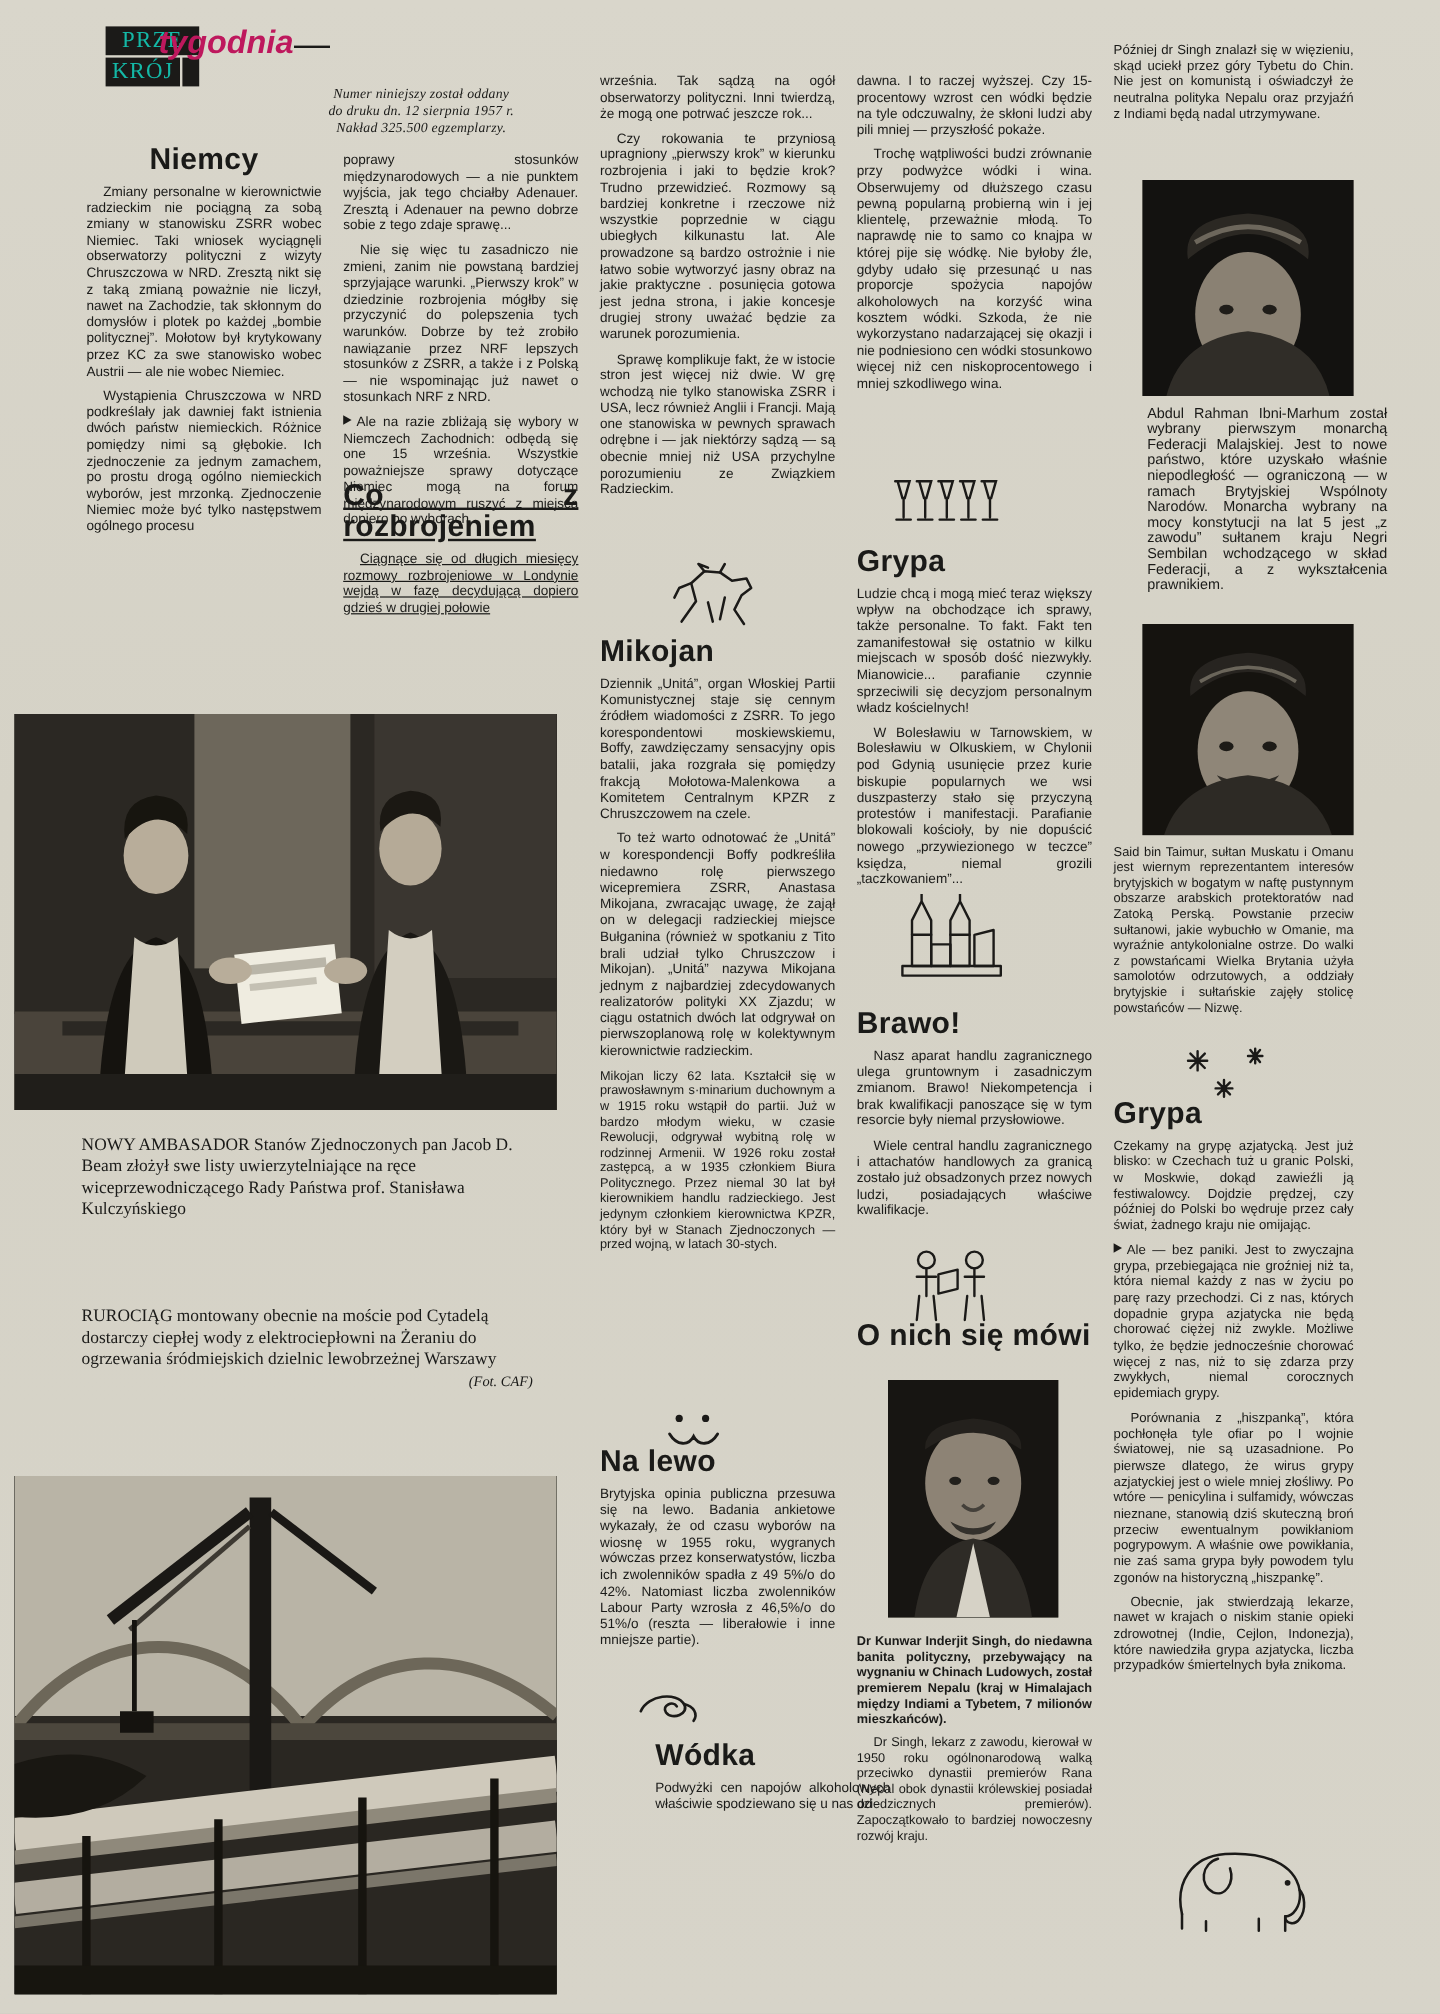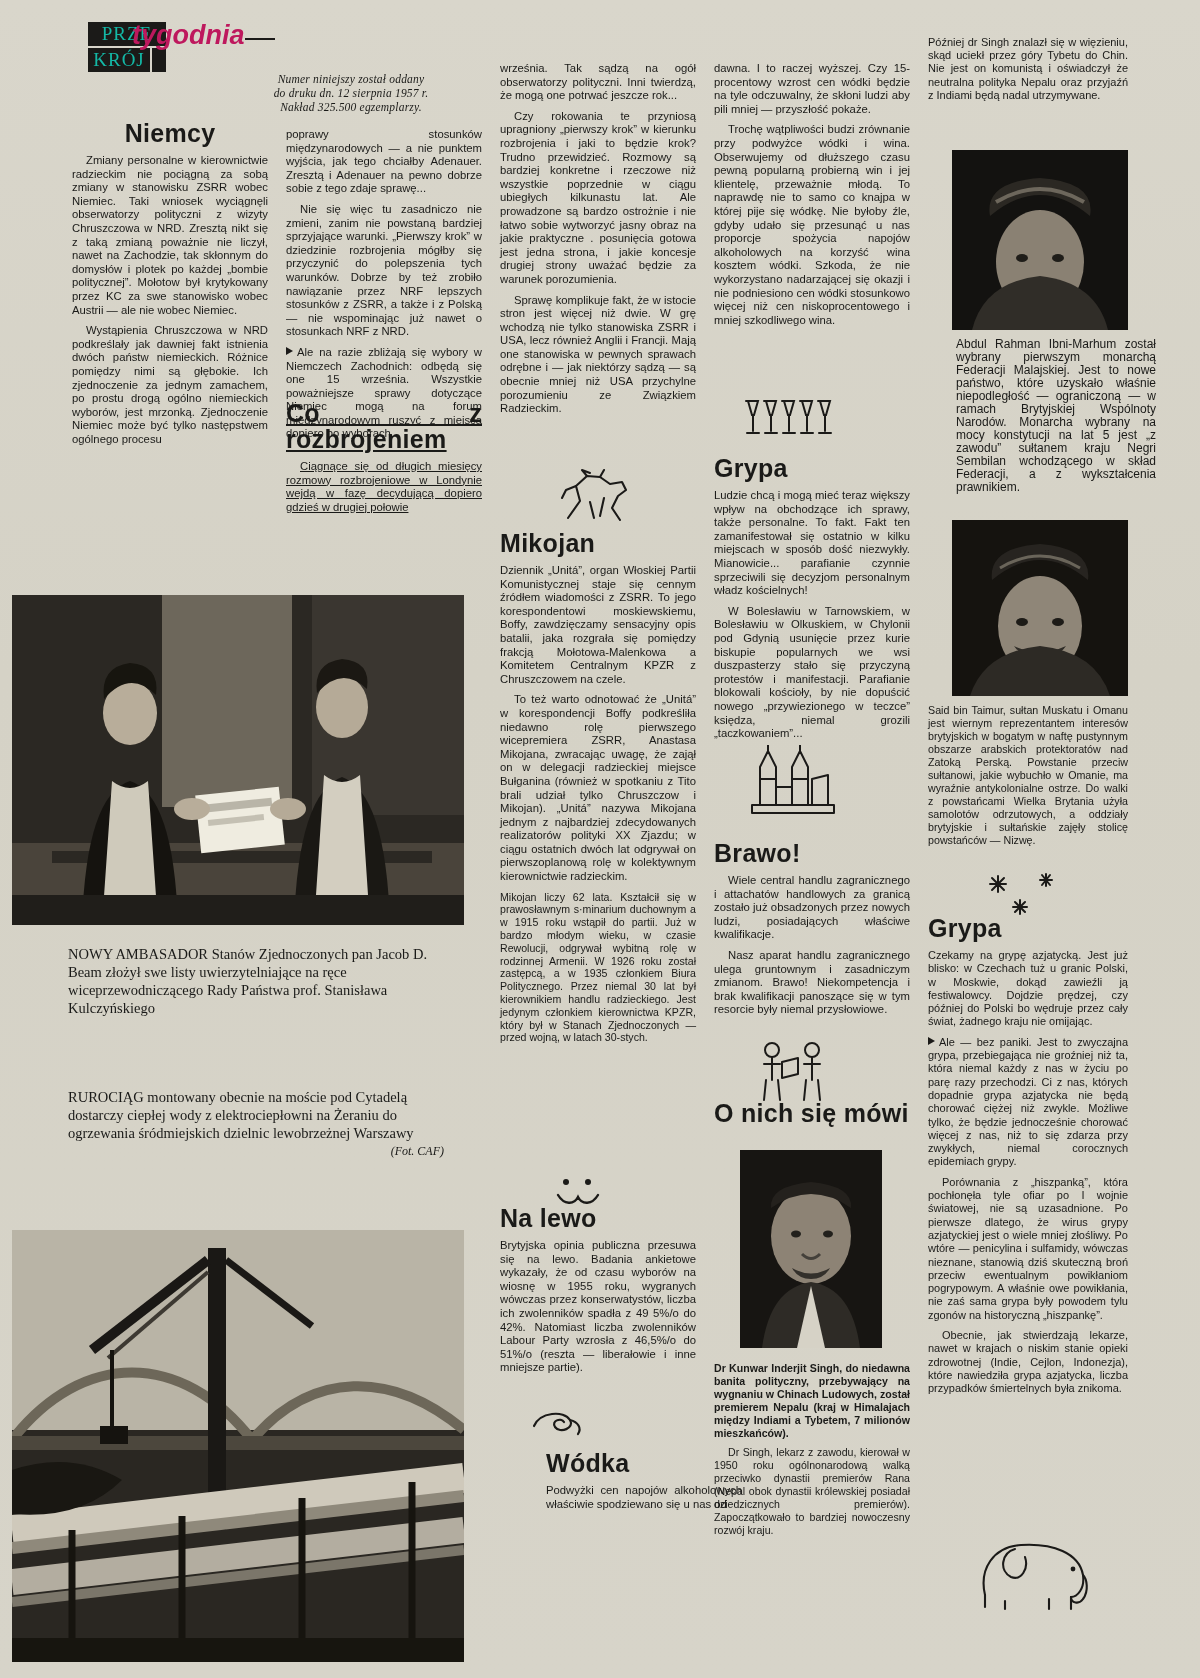--- a/index.html
+++ b/index.html
@@ -165,22 +165,22 @@
       <path d="M52 6 L52 0 M52 6 L44 22 L44 60 L60 60 L60 22 Z"></path>
       <path d="M12 34 L28 34 M44 34 L60 34"></path>
       <path d="M28 42 L44 42 L44 60 L28 60 Z"></path>
       <path d="M4 60 L86 60 L86 68 L4 68 Z"></path>
       <path d="M64 34 L80 30 L80 60 L64 60 Z"></path>
     </svg>
   </div>
 
   <div class="col" id="c4c">
     <h2 class="head">Brawo!</h2>
+    <p class="ind">Nasz aparat handlu zagranicznego ulega gruntownym i zasadniczym zmianom. Brawo! Niekompetencja i brak kwalifikacji panoszące się w tym resorcie były niemal przysłowiowe.</p>
     <p class="ind">Wiele central handlu zagranicznego i attachatów handlowych za granicą zostało już obsadzonych przez nowych ludzi, posiadających właściwe kwalifikacje.</p>
-    <p class="ind">Nasz aparat handlu zagranicznego ulega gruntownym i zasadniczym zmianom. Brawo! Niekompetencja i brak kwalifikacji panoszące się w tym resorcie były niemal przysłowiowe.</p>
   </div>
 
   <div class="fig" style="left:752px;top:1040px;">
     <svg width="90" height="64" viewBox="0 0 90 64" fill="none" stroke="#1b1a18" stroke-width="2" stroke-linecap="round" stroke-linejoin="round">
       <circle cx="20" cy="10" r="7"></circle>
       <path d="M20 17 L20 40 M12 24 L28 24 M14 40 L12 60 M26 40 L28 60"></path>
       <circle cx="60" cy="10" r="7"></circle>
       <path d="M60 17 L60 40 M52 24 L68 24 M54 40 L52 60 M66 40 L68 60"></path>
       <path d="M30 22 L46 18 L46 34 L30 38 Z"></path>
     </svg>

